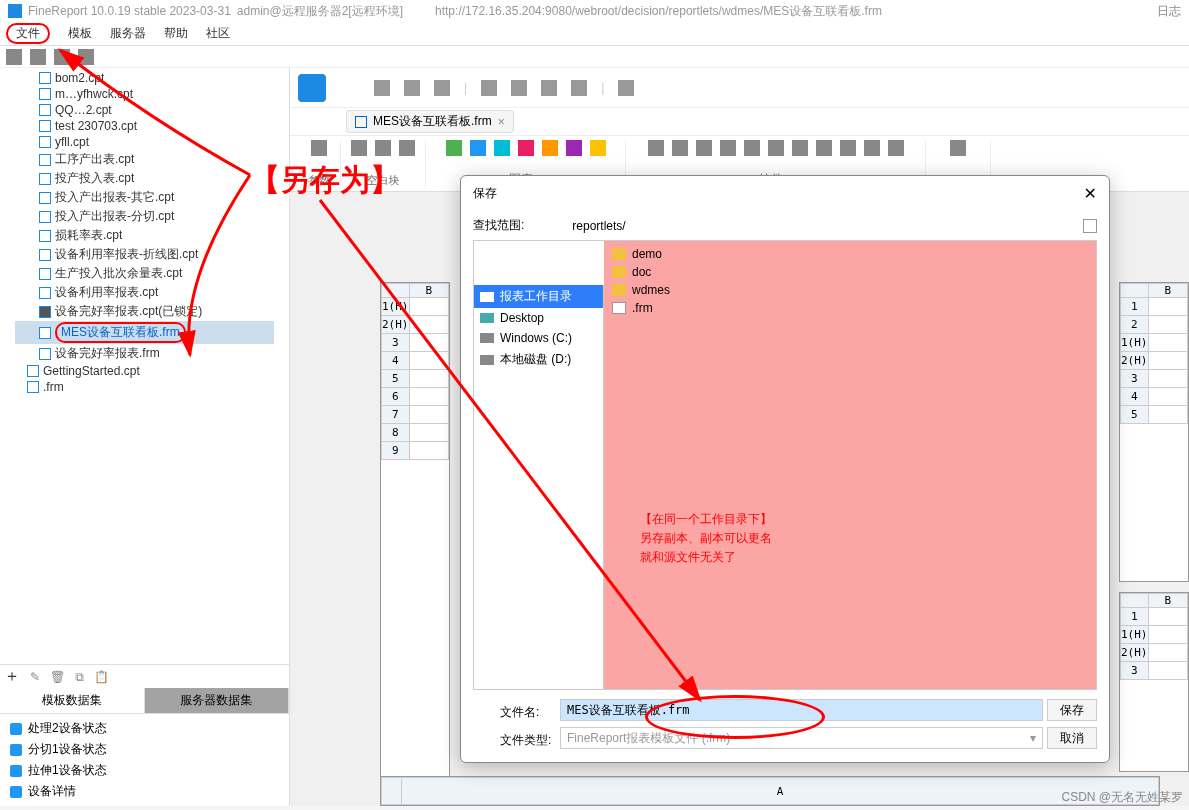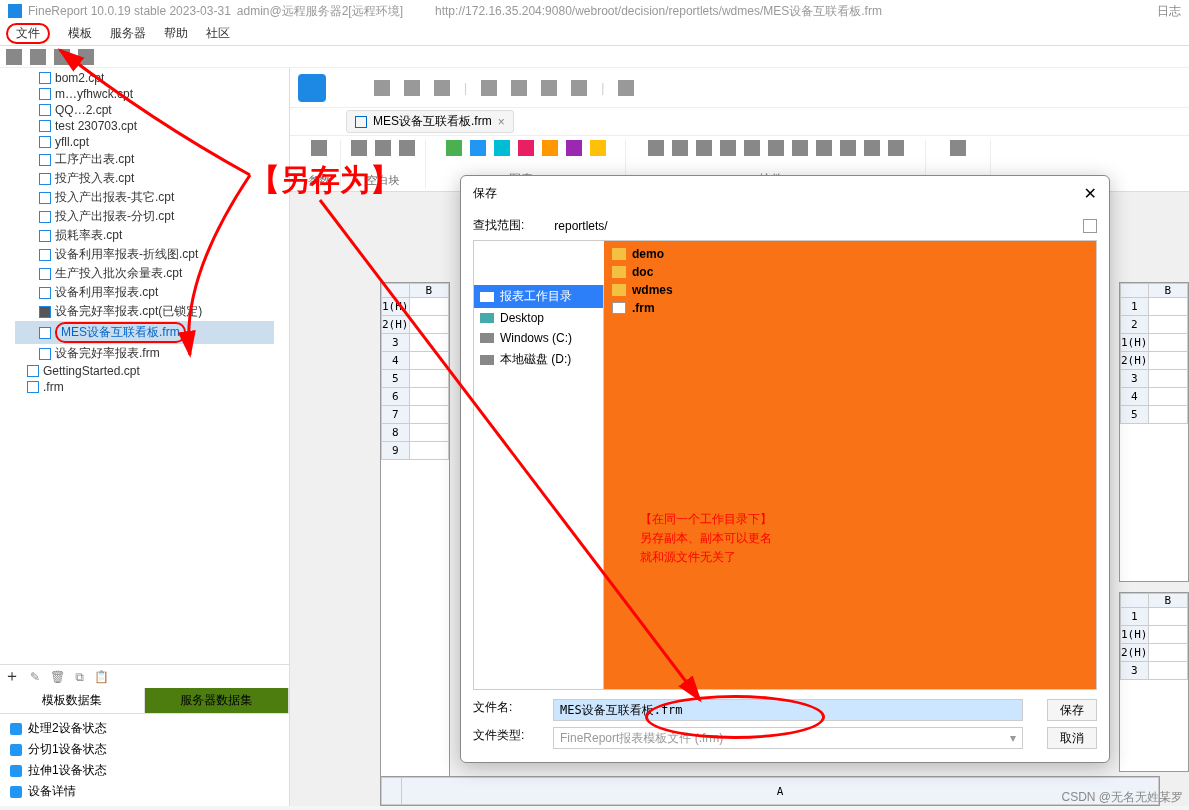--- a/index.html
+++ b/index.html
@@ -15,21 +15,21 @@
 .main { display: flex; height: 738px; }
 .left-panel { width: 290px; background: #fff; border-right: 1px solid #ddd; display: flex; flex-direction: column; }
 .file-tree { flex: 1; overflow: auto; padding: 2px 15px; text-align: right; }
 .tree-item { display: flex; align-items: center; gap: 4px; padding: 1px 6px 1px 24px; font-family: SimSun, monospace; font-size: 12px; color: #333; white-space: nowrap; }
 .tree-item .doc-icon { width: 12px; height: 12px; border: 1px solid #1e88e5; background: #fff; display: inline-block; flex-shrink: 0; }
 .tree-item.highlighted { color: #06c; }
 .tree-item.circled span.label { border: 2px solid #f00; border-radius: 10px; padding: 0 4px; }
 .tree-item.selected { background: #cde; }
 .ds-toolbar { border-top: 1px solid #ddd; height: 24px; display: flex; align-items: center; padding: 0 4px; gap: 10px; color: #888; }
 .ds-tabs { display: flex; border-bottom: 1px solid #ddd; }
-.ds-tabs div { flex: 1; text-align: center; padding: 4px; background: #4d7c0f; border-right: 1px solid #ddd; }
+.ds-tabs div { flex: 1; text-align: center; padding: 4px; background: #a3a3a3; border-right: 1px solid #ddd; }
 .ds-tabs div.active { background: #fff; }
 .ds-list { padding: 4px; }
 .ds-item { display: flex; align-items: center; gap: 6px; padding: 2px 6px; }
 .ds-item .db-icon { width: 12px; height: 12px; background: #2196f3; border-radius: 2px; display: inline-block; }
 .right-area { flex: 1; display: flex; flex-direction: column; background: #fafafa; position: relative; }
 .decision-bar { background: #fff; height: 40px; display: flex; align-items: center; padding: 0 8px; gap: 14px; border-bottom: 1px solid #eee; }
 .decision-bar .ico { width: 16px; height: 16px; background: #999; display: inline-block; }
 .decision-logo { width: 28px; height: 28px; background: #1e88e5; border-radius: 4px; }
 .doc-tab-row { background: #fff; height: 28px; display: flex; align-items: center; padding: 0 10px; gap: 6px; border-bottom: 1px solid #eee; }
 .doc-tab { display: flex; align-items: center; gap: 6px; padding: 2px 8px; border: 1px solid #ddd; border-radius: 3px; background: #f5f5f5; font-family: SimSun, monospace; }
@@ -38,33 +38,33 @@
 .ribbon-group .icons { display: flex; gap: 8px; }
 .ribbon-group .icons span { width: 16px; height: 16px; display: inline-block; background: #888; }
 .ribbon-group .lbl { font-size: 11px; color: #666; }
 .canvas { flex: 1; background: #f0f0f0; position: relative; overflow: hidden; }
 .sheet { position: absolute; background: #fff; border: 1px solid #999; }
 .sheet .col-hdr, .sheet .row-hdr { background: #eef3fa; border: 1px solid #ccc; font-family: SimSun, monospace; font-size: 11px; text-align: center; }
 .dialog { position: absolute; left: 460px; top: 175px; width: 650px; height: 588px; background: #fff; border: 1px solid #888; border-radius: 6px; box-shadow: 0 4px 20px rgba(0,0,0,0.25); z-index: 50; display: flex; flex-direction: column; }
 .dialog-title { display: flex; justify-content: space-between; align-items: center; padding: 8px 12px; }
 .dialog-title .close { font-size: 16px; cursor: pointer; }
 .dialog-body { flex: 1; display: flex; flex-direction: column; padding: 0 12px; }
-.scope-row { display: flex; align-items: center; padding: 6px 0; gap: 30px; font-family: SimSun, monospace; }
+.scope-row { display: flex; align-items: center; padding: 6px 0; gap: 48px; font-family: SimSun, monospace; }
 .scope-row .expand { margin-left: auto; width: 14px; height: 14px; border: 1px solid #999; }
 .browser { flex: 1; display: flex; border: 1px solid #ccc; }
 .browser-left { width: 130px; border-right: 1px solid #ccc; background: #fff; margin-top: 44px; }
 .browser-left .loc { display: flex; align-items: center; gap: 6px; padding: 3px 6px; font-family: SimSun, monospace; font-size: 12px; }
 .browser-left .loc.sel { background: #2d7ff9; color: #fff; }
 .browser-left .loc .drv { width: 14px; height: 10px; background: #888; display: inline-block; }
-.browser-right { flex: 1; background: #f97316; padding: 4px; font-weight: bold; }
+.browser-right { flex: 1; background: #fca5a5; padding: 4px; }
 .browser-right .folder { display: flex; align-items: center; gap: 6px; padding: 2px 4px; font-family: SimSun, monospace; }
 .browser-right .folder .fico { width: 14px; height: 12px; background: #f4c042; display: inline-block; }
 .browser-right .folder .fico.file { background: #fff; border: 1px solid #999; }
 .dialog-footer { padding: 6px 0 10px 0; font-family: SimSun, monospace; }
-.ftr-row { display: flex; align-items: flex-start; gap: 24px; padding: 3px 0; }
+.ftr-row { display: flex; align-items: flex-end; gap: 4px; padding: 3px 0; margin-left: 27px; }
 .ftr-row label { width: 56px; }
 .ftr-row input, .ftr-row .sel { flex: 1; height: 22px; border: 1px solid #ccc; padding: 0 6px; font-family: SimSun, monospace; font-size: 12px; background: #fff; }
 .ftr-row .sel { color: #999; display: flex; align-items: center; justify-content: space-between; }
 .ftr-row button { width: 50px; height: 22px; border: 1px solid #ccc; background: #f5f5f5; font-family: SimSun, monospace; cursor: pointer; }
 .filename-circled { position: absolute; left: 645px; top: 695px; width: 180px; height: 44px; border: 3px solid #f00; border-radius: 50%; z-index: 60; pointer-events: none; }
 .annotation1 { position: absolute; left: 250px; top: 160px; color: #f00; font-size: 30px; font-weight: bold; z-index: 70; }
 .annotation2 { position: absolute; left: 640px; top: 510px; color: #f00; font-size: 24px; line-height: 1.6; z-index: 70; }
 .watermark { position: absolute; right: 6px; bottom: 4px; color: #888; font-size: 12px; z-index: 80; }
 svg.arrow-svg { position: absolute; top: 0; left: 0; pointer-events: none; z-index: 64; }
 </style>

